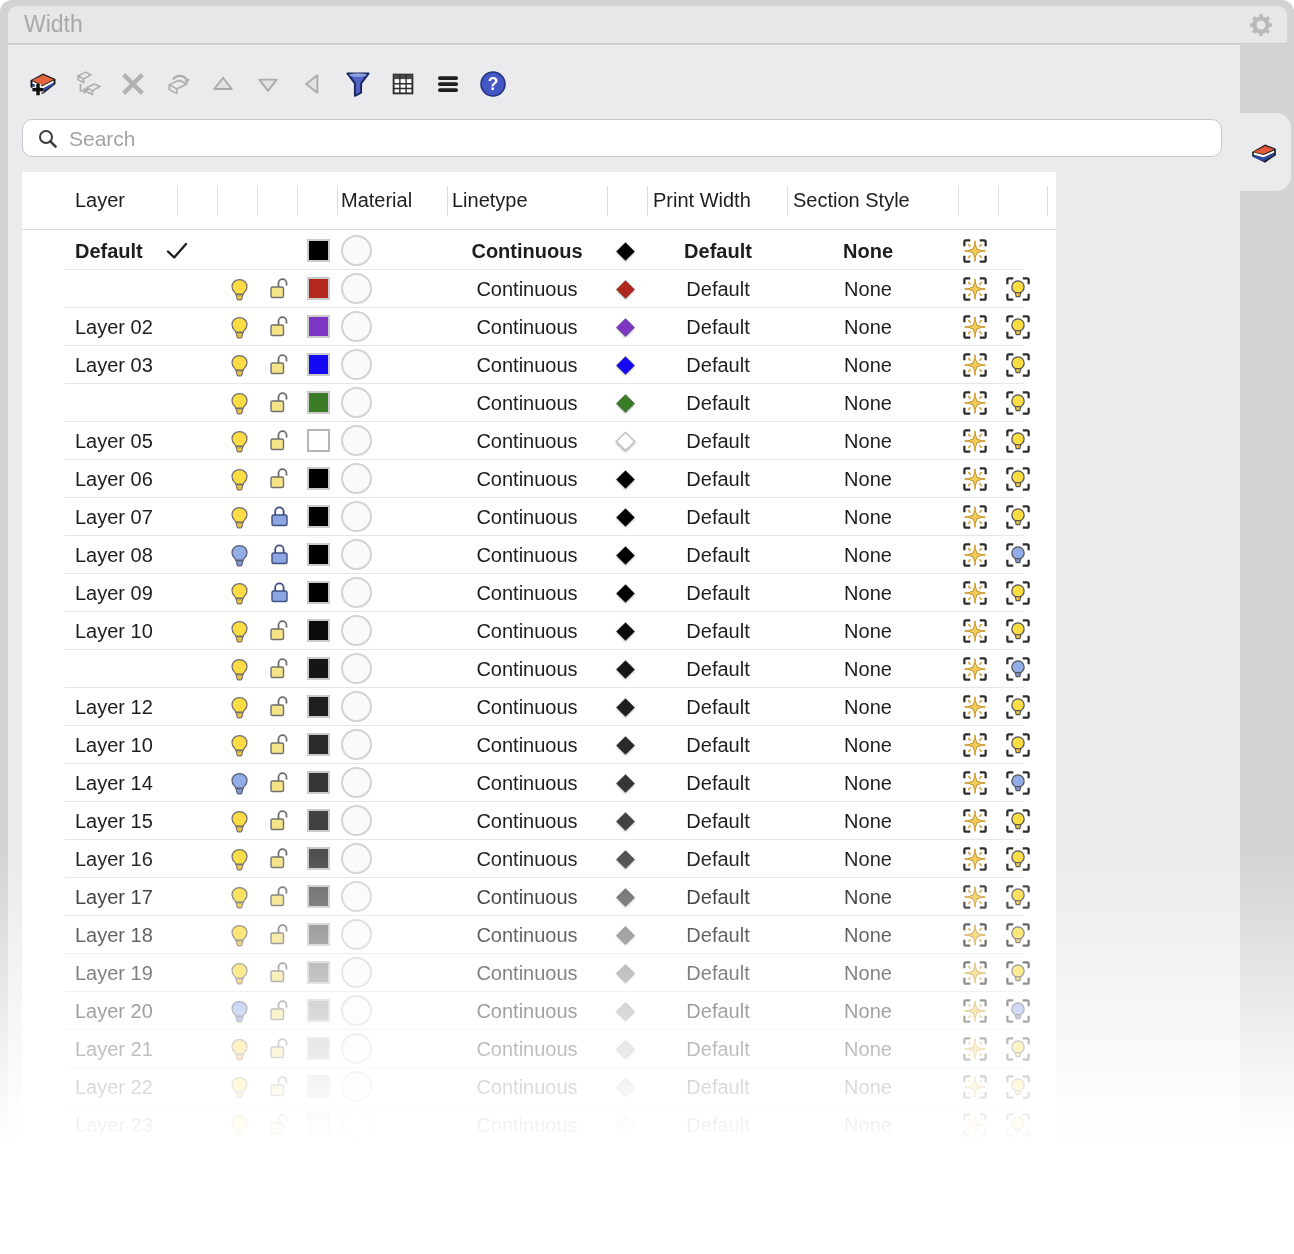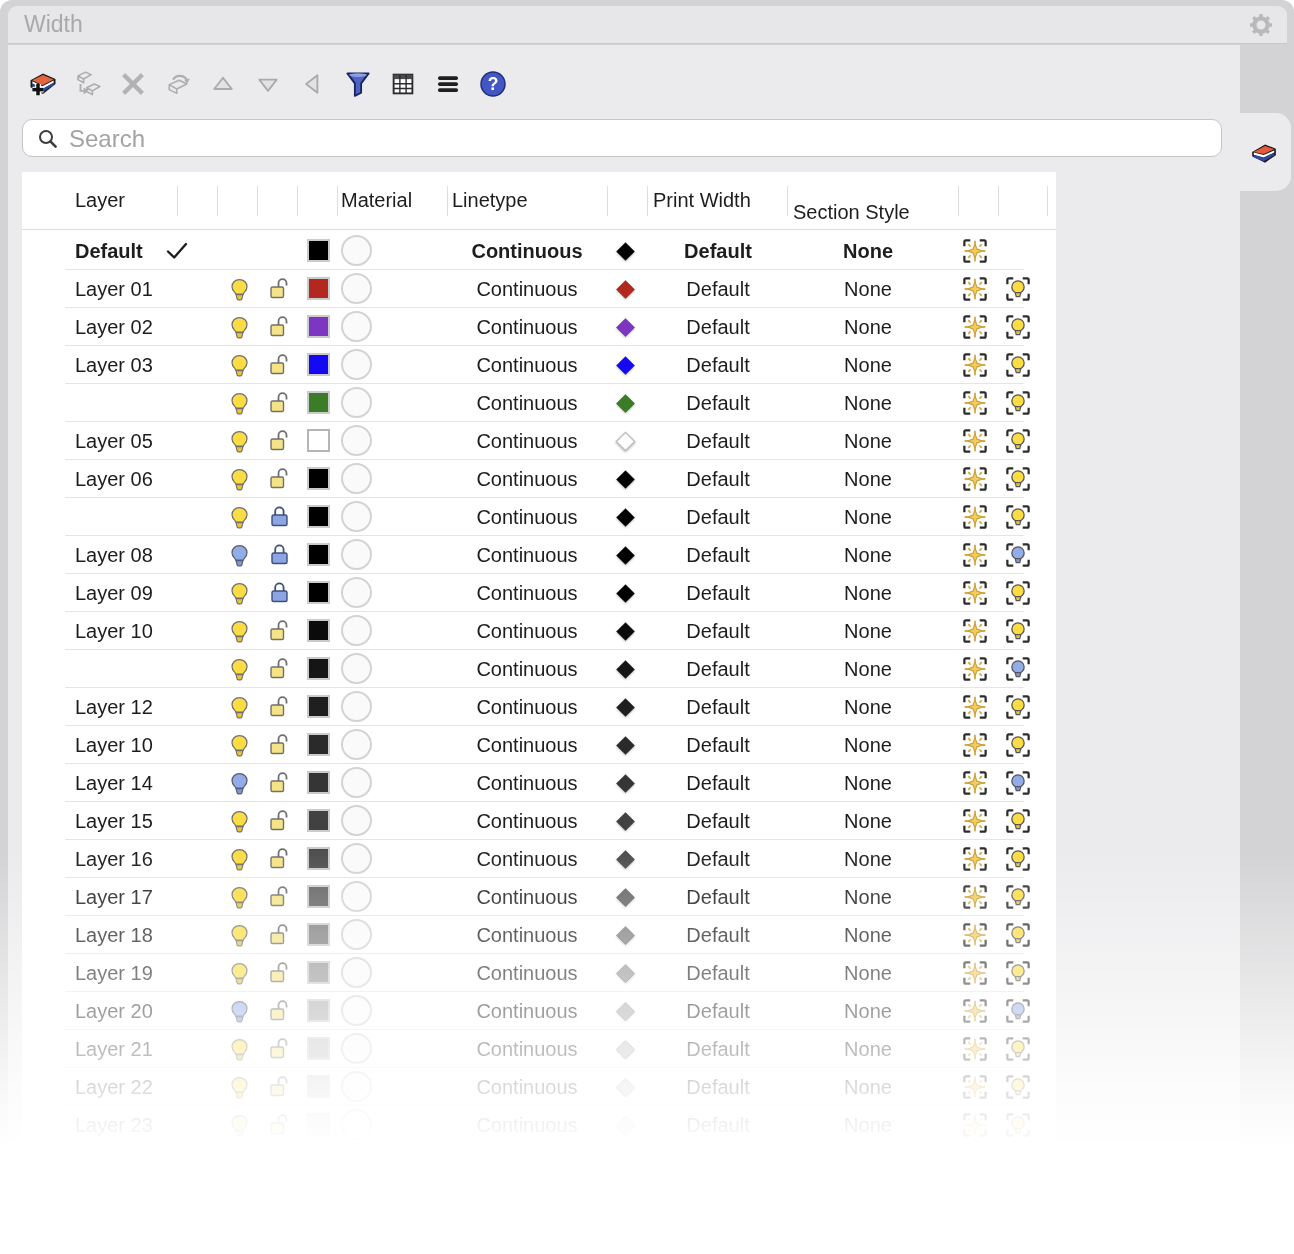--- a/index.html
+++ b/index.html
@@ -16,27 +16,27 @@
   
   .content{position:absolute;left:8px;top:45px;width:1232px;height:1113px;background:#ebebed;}
   .side-tab{position:absolute;left:1238px;top:113px;width:53px;height:78px;background:#ebebed;border-radius:0 15px 15px 0;}
   .side-tab svg{position:absolute;left:11px;top:26px;}
   
   .toolbar{position:absolute;left:18px;top:22px;display:flex;gap:11px;}
   .tbtn{width:34px;height:34px;display:flex;align-items:center;justify-content:center;}
   
   .search{position:absolute;left:14px;top:74px;width:1200px;height:38px;background:#fff;border:1px solid #c6c6c8;border-radius:10px;box-sizing:border-box;}
   .search svg{position:absolute;left:14px;top:8px;}
-  .search input{position:absolute;left:44px;top:1px;width:1130px;height:34px;border:none;outline:none;font-size:24px;color:#0369a1;background:transparent;font-family:"Liberation Sans",sans-serif;}
+  .search input{position:absolute;left:44px;top:1px;width:1130px;height:34px;border:none;outline:none;font-size:21px;color:#0369a1;background:transparent;font-family:"Liberation Sans",sans-serif;}
   .search input::placeholder{color:#a3a3a5;}
   
   .table{position:absolute;left:14px;top:127px;width:1034px;height:986px;background:#ffffff;}
   .thead{position:absolute;left:0;top:0;width:100%;height:58px;border-bottom:1px solid #dcdcde;box-sizing:border-box;}
   .thead .hl{position:absolute;top:0;line-height:56px;font-size:20px;color:#1d1d1f;white-space:nowrap;}
-  .h0{left:53px;} .h1{left:319px;} .h2{left:430px;} .h3{left:631px;} .h4{left:771px;margin-top:12px;}
+  .h0{left:53px;} .h1{left:319px;} .h2{left:430px;} .h3{left:631px;} .h4{left:771px;}
   .hdiv{position:absolute;top:14px;height:30px;width:1px;background:#dedee0;}
   .rows{position:absolute;left:0;top:60px;width:100%;}
   .row{position:relative;height:38px;text-align:center;}
   .row::after{content:'';position:absolute;left:43px;right:32px;bottom:0;height:1px;background:#e5e5e7;}
   .row.current{font-weight:bold;}
   .cell{position:absolute;top:0;height:38px;line-height:38px;font-size:20px;color:#1d1d1f;white-space:nowrap;}
   .c-name{left:0;width:200px;padding-left:53px;display:flex;align-items:center;}
   .c-name .chk{margin-left:22px;display:flex;}
   .icon-slot{display:flex;align-items:center;justify-content:center;}
   .c-bulb{left:198px;width:38px;} .c-lock{left:238px;width:38px;}
@@ -216,24 +216,20 @@
     <div class="cell c-star icon-slot">
               <svg width="26" height="26" viewBox="0 0 22 22">
                 <path d="M2,7 V3.2 Q2,2 3.2,2 H7 M15,2 h3.8 Q20,2 20,3.2 V7 M20,15 v3.8 Q20,20 18.8,20 H15 M7,20 H3.2 Q2,20 2,18.8 V15" fill="none" stroke="#2c2c2e" stroke-width="1.9"></path>
  <path d="M11,2.8 V4.3 M11,17.7 V19.2 M2.8,11 H4.3 M17.7,11 H19.2 M5.7,5.7 l1.1,1.1 M15.2,15.2 l1.1,1.1 M16.3,5.7 l-1.1,1.1 M6.8,15.2 l-1.1,1.1" stroke="#D7A83C" stroke-width="1.5" stroke-linecap="round"></path>
  <polygon points="11,4.8 12.6,9.4 17.2,11 12.6,12.6 11,17.2 9.4,12.6 4.8,11 9.4,9.4" fill="#F3CD58" stroke="#C79833" stroke-width="0.9"></polygon>
               </svg>
             </div>
     <div class="cell c-dbulb icon-slot"></div>
   </div>
           <div class="row">
-    <div class="cell c-name">
-      <span class="nm">Layer 01</span>
-      <span class="chk"></span>
-    </div>
     <div class="cell c-bulb icon-slot">
               <svg width="23" height="25" viewBox="0 0 24 26">
  <path d="M12,2.8 C7.2,2.8 4.2,6.2 4.2,10 c0,2.6 1.3,4.4 2.6,5.7 0.8,0.8 1.2,1.3 1.4,2 h7.6 c0.2,-0.7 0.6,-1.2 1.4,-2 1.3,-1.3 2.6,-3.1 2.6,-5.7 0,-3.8 -3,-7.2 -7.8,-7.2 Z" fill="#FBDC43" stroke="#6f6f71" stroke-width="1.3"></path>
  <path d="M8.4,18.4 h7.2 l-1.1,4.4 c-0.1,0.6 -0.6,1 -1.2,1 h-2.6 c-0.6,0 -1.1,-0.4 -1.2,-1 Z" fill="#EBC238" stroke="#6f6f71" stroke-width="1.2"></path>
               </svg>
             </div>
     <div class="cell c-lock icon-slot">
               <svg width="23" height="24" viewBox="0 0 23 24">
     <path d="M10.5,10 V6.2 a4,4 0 0 1 8,0 V8.6" fill="none" stroke="#6f6f71" stroke-width="1.8"></path>
     <rect x="3" y="10" width="12.5" height="10.5" rx="1.6" fill="#F4E387" stroke="#6f6f71" stroke-width="1.4"></rect>
@@ -488,20 +484,24 @@
             </div>
     <div class="cell c-dbulb icon-slot">
               <svg width="26" height="26" viewBox="0 0 22 22">
                 <path d="M2,7 V3.2 Q2,2 3.2,2 H7 M15,2 h3.8 Q20,2 20,3.2 V7 M20,15 v3.8 Q20,20 18.8,20 H15 M7,20 H3.2 Q2,20 2,18.8 V15" fill="none" stroke="#2c2c2e" stroke-width="1.9"></path>
  <circle cx="11" cy="9.3" r="5.2" fill="#FBDC43" stroke="#56565a" stroke-width="1.1"></circle>
  <path d="M8.6,14 h4.8 l-0.9,3.4 h-3 Z" fill="#EBC238" stroke="#56565a" stroke-width="1"></path>
               </svg>
             </div>
   </div>
           <div class="row">
+    <div class="cell c-name">
+      <span class="nm">Layer 07</span>
+      <span class="chk"></span>
+    </div>
     <div class="cell c-bulb icon-slot">
               <svg width="23" height="25" viewBox="0 0 24 26">
  <path d="M12,2.8 C7.2,2.8 4.2,6.2 4.2,10 c0,2.6 1.3,4.4 2.6,5.7 0.8,0.8 1.2,1.3 1.4,2 h7.6 c0.2,-0.7 0.6,-1.2 1.4,-2 1.3,-1.3 2.6,-3.1 2.6,-5.7 0,-3.8 -3,-7.2 -7.8,-7.2 Z" fill="#FBDC43" stroke="#6f6f71" stroke-width="1.3"></path>
  <path d="M8.4,18.4 h7.2 l-1.1,4.4 c-0.1,0.6 -0.6,1 -1.2,1 h-2.6 c-0.6,0 -1.1,-0.4 -1.2,-1 Z" fill="#EBC238" stroke="#6f6f71" stroke-width="1.2"></path>
               </svg>
             </div>
     <div class="cell c-lock icon-slot">
               <svg width="23" height="24" viewBox="0 0 23 24">
     <path d="M7.2,10 V6.5 a4.2,4.2 0 0 1 8.4,0 V10" fill="none" stroke="#3f4f7d" stroke-width="1.8"></path>
     <rect x="4" y="10" width="15" height="10.5" rx="1.8" fill="#8CA6E4" stroke="#3f4f7d" stroke-width="1.4"></rect>

